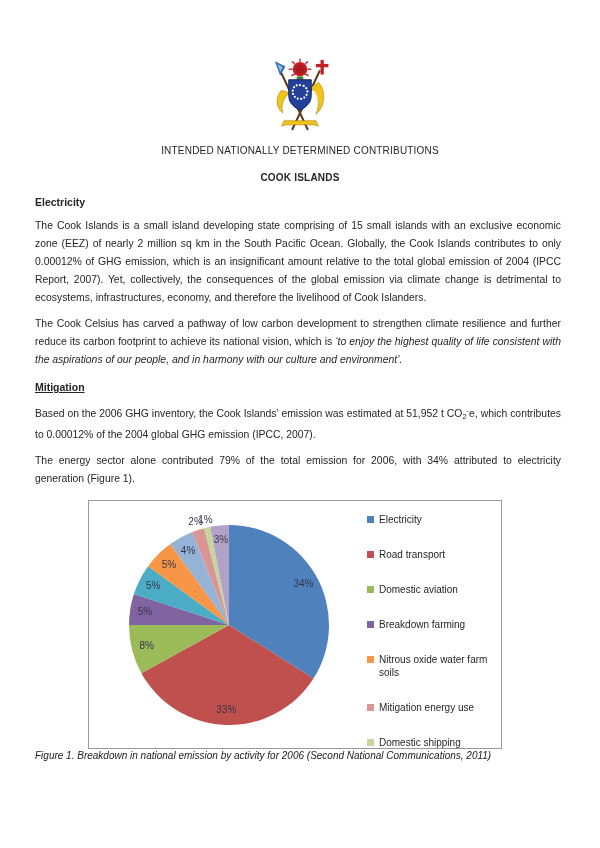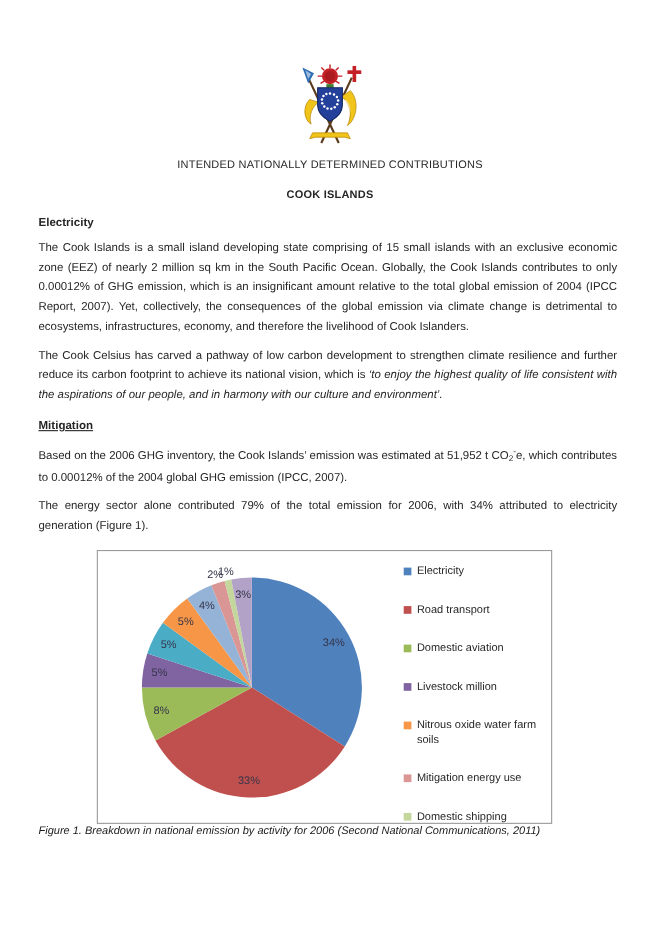--- a/index.html
+++ b/index.html
@@ -139,21 +139,21 @@
         <div class="legend-item">
           <span class="swatch" style="background: rgb(192, 80, 77);"></span>
           <span>Road transport</span>
         </div>
         <div class="legend-item">
           <span class="swatch" style="background: rgb(155, 187, 89);"></span>
           <span>Domestic aviation</span>
         </div>
         <div class="legend-item">
           <span class="swatch" style="background: rgb(128, 100, 162);"></span>
-          <span>Livestock million</span>
+          <span>Breakdown farming</span>
         </div>
         <div class="legend-item">
           <span class="swatch" style="background: rgb(247, 150, 70);"></span>
           <span>Nitrous oxide water farm soils</span>
         </div>
         <div class="legend-item">
           <span class="swatch" style="background: rgb(217, 150, 148);"></span>
           <span>Mitigation energy use</span>
         </div>
         <div class="legend-item">

